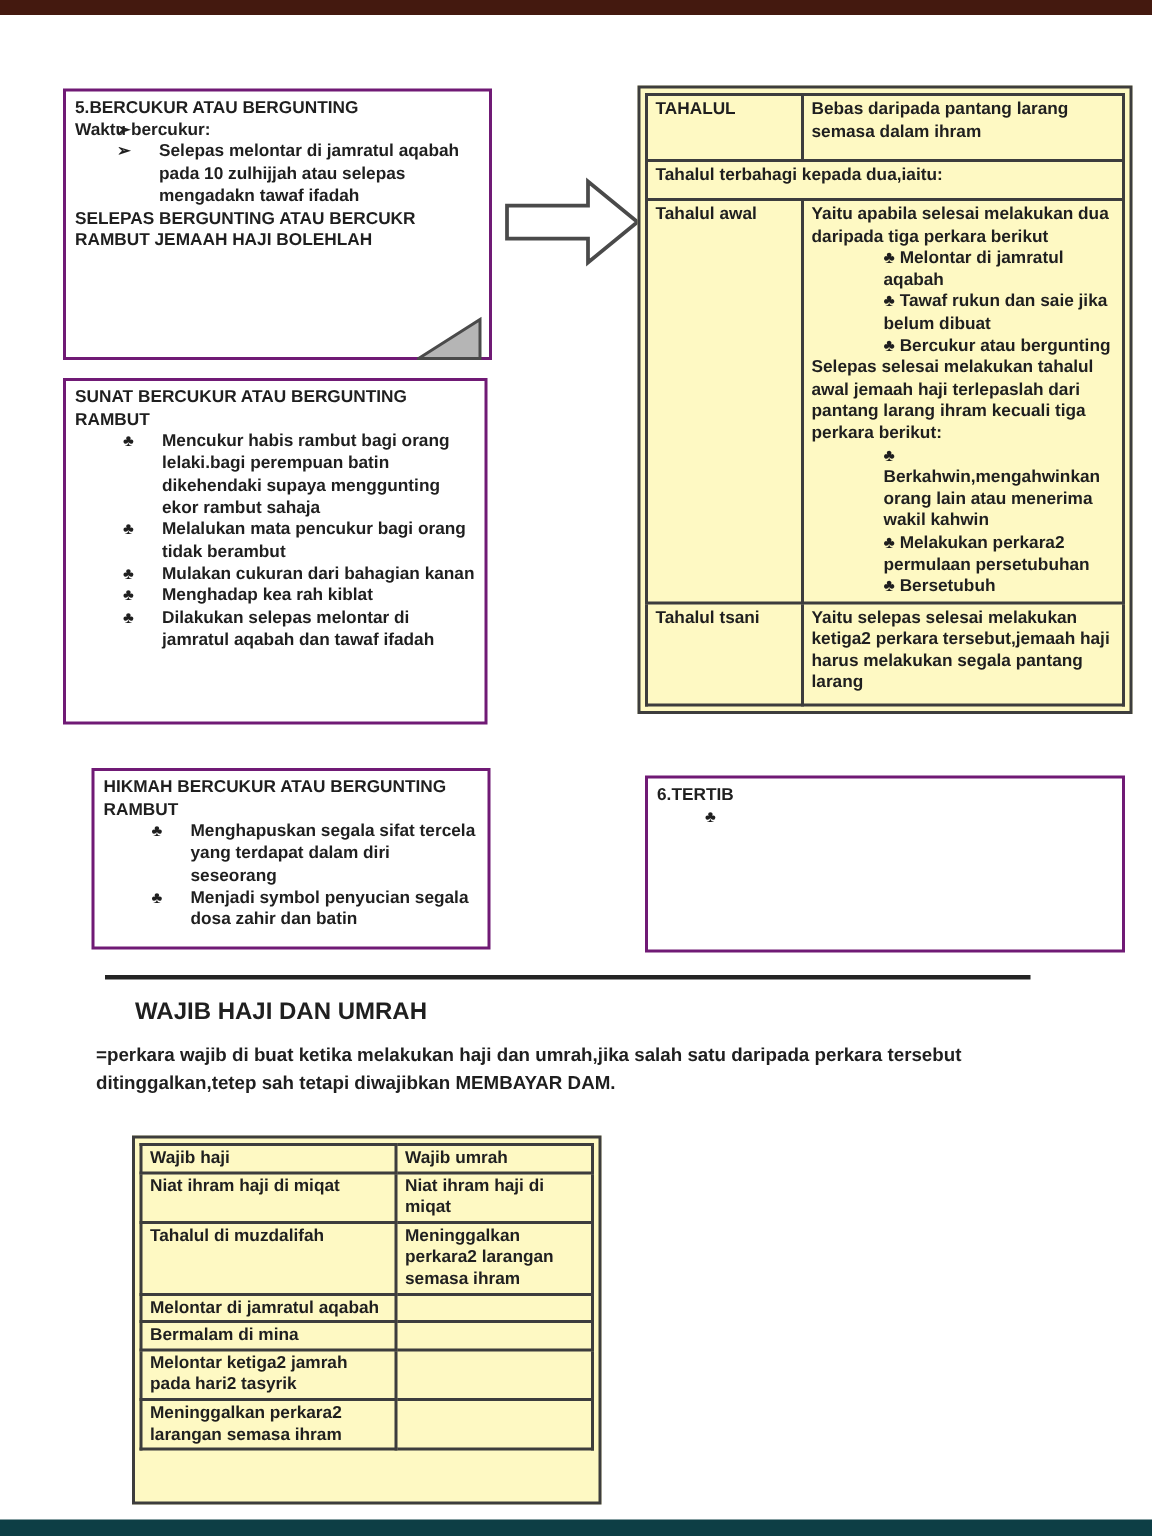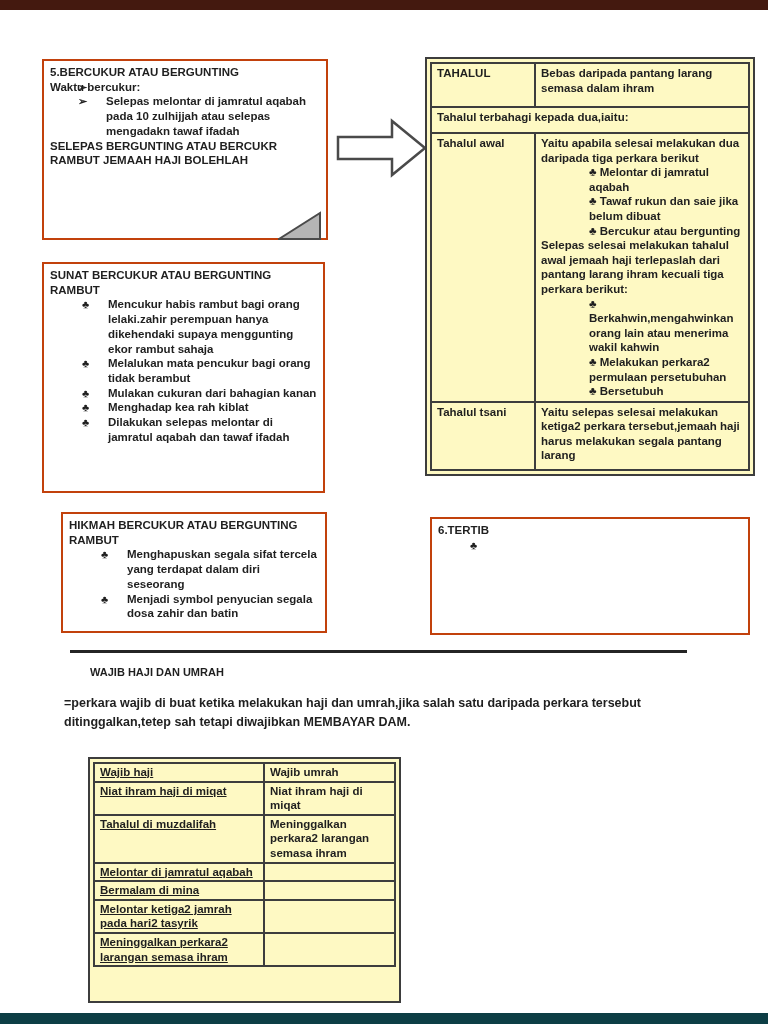--- a/index.html
+++ b/index.html
@@ -3,21 +3,21 @@
 <meta charset="utf-8">
 <style>
   html,body{margin:0;padding:0;}
   body{width:768px;height:1024px;background:#ffffff;overflow:hidden;
        font-family:"Liberation Sans", sans-serif;font-weight:700;color:#1f1f1f;}
   .page{position:relative;width:768px;height:1024px;background:#ffffff;}
   .edge{position:absolute;left:0;width:768px;}
   .edge.top{top:0;height:10px;background:#44190f;}
   .edge.bottom{bottom:0;height:11px;background:#0d3e45;}
 
-  .box{position:absolute;background:#fff;border:2px solid #c2410c;
+  .box{position:absolute;background:#fff;border:2px solid #701a75;
        padding:4px 6px;font-size:11.5px;line-height:1.28;}
   .b-title{margin:0;}
   .li{position:relative;}
   .li .mk{position:absolute;font-size:11px;}
 
   
   .box1{left:42px;top:59px;width:270px;height:169px;}
   .box1 .li{padding-left:56px;}
   .box1 .mk{left:28px;}
   .fold{position:absolute;right:4px;bottom:-3px;}
@@ -32,42 +32,42 @@
         font-size:11.5px;line-height:1.27;}
   td{border:2px solid #3d3d3d;padding:2px 5px;vertical-align:top;}
   .t-tahalul .c1{width:92px;}
   .t-tahalul .rowfull{height:20px;}
   .t-tahalul .r1 td{height:38px;}
   .t-tahalul .r4 td{height:62px;}
   .cell-li{position:relative;padding-left:48px;}
   .cell-li .mk{left:24px;}
 
   
-  .box-sunat{left:42px;top:262px;width:267px;height:219px;}
+  .box-sunat{left:42px;top:252px;width:267px;height:219px;}
   .box-sunat .li{padding-left:58px;}
   .box-sunat .mk{left:32px;}
 
   
   .box-hikmah{left:61px;top:512px;width:250px;height:109px;}
   .box-hikmah .li{padding-left:58px;}
   .box-hikmah .mk{left:32px;}
 
   
   .box-tertib{left:430px;top:517px;width:304px;height:106px;}
   .box-tertib .li{padding-left:58px;}
   .box-tertib .mk{left:32px;}
 
   
   .divider{position:absolute;left:70px;top:650px;width:617px;height:3px;background:#242424;}
-  .wajib-heading{position:absolute;left:90px;top:666px;font-size:11px;}
+  .wajib-heading{position:absolute;left:90px;top:666px;font-size:16px;}
   .wajib-paragraph{position:absolute;left:64px;top:694px;width:676px;
                    font-size:12.5px;line-height:1.5;}
 
   .outer-wajib{left:88px;top:757px;width:303px;min-height:236px;}
-  .t-wajib .c1{width:158px;text-decoration:underline;}
+  .t-wajib .c1{width:158px;}
   .t-wajib td{padding:1px 5px;}
 </style>
 </head>
 <body>
 
 <div class="page">
 
   <div class="edge top"></div>
   <div class="edge bottom"></div>
 
@@ -137,21 +137,21 @@
         <td>Yaitu selepas selesai melakukan ketiga2 perkara tersebut,jemaah haji harus melakukan segala pantang larang</td>
       </tr>
     </tbody>
       </table>
   </div>
 
   <div class="box box-sunat">
     <div class="b-title">SUNAT BERCUKUR ATAU BERGUNTING RAMBUT</div>
     <div class="li">
       <span class="mk">♣</span>
-      <span>Mencukur habis rambut bagi orang lelaki.zahir perempuan hanya dikehendaki supaya menggunting ekor rambut sahaja</span>
+      <span>Mencukur habis rambut bagi orang lelaki.bagi perempuan batin dikehendaki supaya menggunting ekor rambut sahaja</span>
     </div>
     <div class="li">
       <span class="mk">♣</span>
       <span>Melalukan mata pencukur bagi orang tidak berambut</span>
     </div>
     <div class="li">
       <span class="mk">♣</span>
       <span>Mulakan cukuran dari bahagian kanan</span>
     </div>
     <div class="li">

